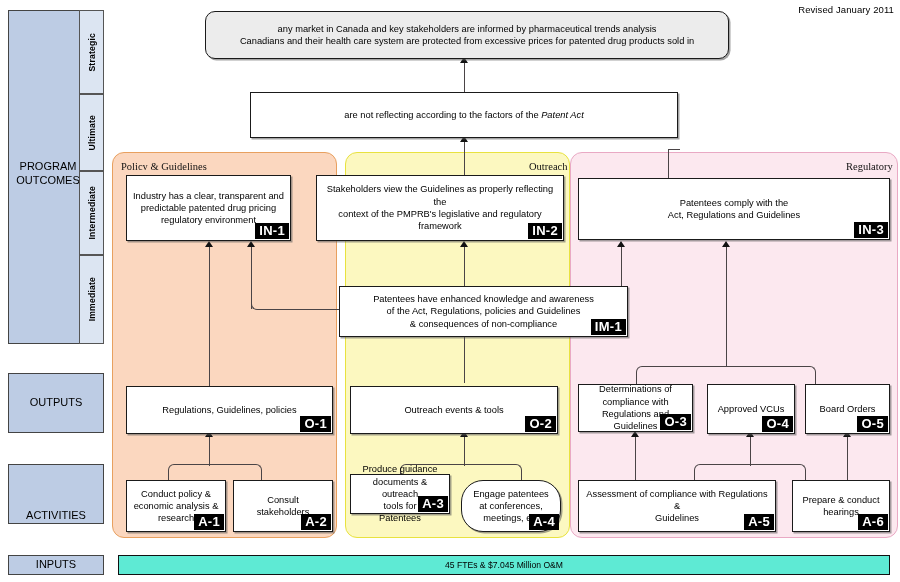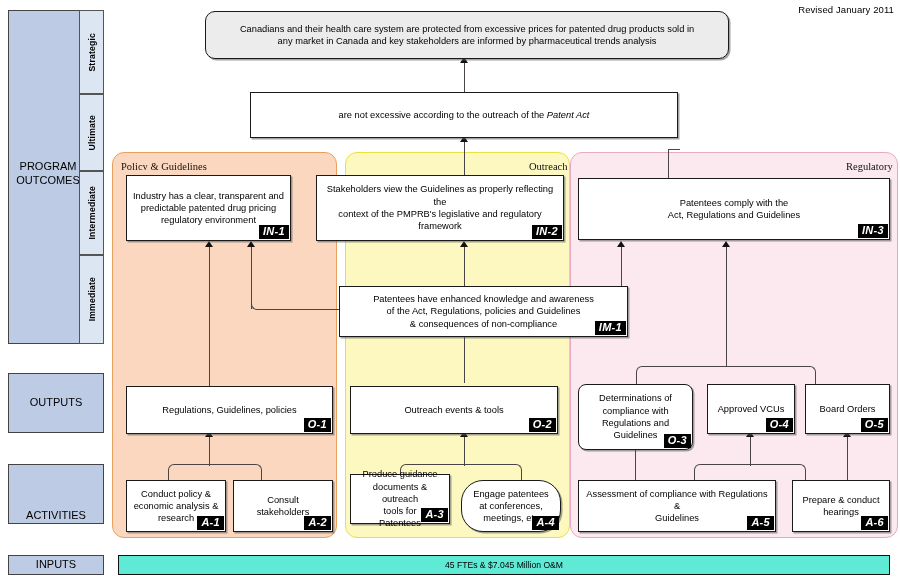--- a/index.html
+++ b/index.html
@@ -24,22 +24,22 @@
   .panel-title{position:absolute;font-family:"Liberation Serif",serif;
      font-size:10.5px;color:#111;white-space:nowrap;}
 
   
   .box{background:#fff;border:1.3px solid #1a1a1a;box-sizing:border-box;
      display:flex;align-items:center;justify-content:center;text-align:center;
      font-size:9.3px;line-height:1.32;padding:3px 6px 3px 6px;
      box-shadow:1.5px 1.5px 0 rgba(90,90,90,.55);}
   .box.rounded{border-radius:10px;background:#ececec;}
   .tag{position:absolute;right:1px;bottom:1px;background:#000;color:#fff;
-     font-size:11px;font-weight:bold;padding:1.2px 4px 1.6px 4px;
-     letter-spacing:.3px;line-height:1;font-style:italic;}
+     font-size:13px;font-weight:bold;padding:1.2px 4px 1.6px 4px;
+     letter-spacing:.3px;line-height:1;}
   .inputs-box{background:#5eead4;border:1.3px solid #111;box-sizing:border-box;
      display:flex;align-items:center;justify-content:center;font-size:8.6px;}
 
   
   .vline{background:#4a4446;width:1.4px;}
   .hline{background:#4a4446;height:1.4px;}
   .arrow{width:0;height:0;border-left:4.2px solid transparent;
      border-right:4.2px solid transparent;border-bottom:6.5px solid #121212;}
   .elbow{border:1.4px solid #4a4446;box-sizing:border-box;}
   em{font-style:italic;}
@@ -138,27 +138,27 @@
 <div class="abs vline" style="left:750px;top:436px;height:30px;"></div>
 <div class="abs arrow" style="left:746px;top:431px;"></div>
 <div class="abs elbow" style="left:694px;top:464px;width:112px;height:16px;border-bottom:none;
             border-top:1.4px solid #4a4446;border-left:1.4px solid #4a4446;border-right:1.4px solid #4a4446;
             border-top-left-radius:6px;border-top-right-radius:6px;"></div>
 
 <div class="abs vline" style="left:847px;top:436px;height:46px;"></div>
 <div class="abs arrow" style="left:843px;top:431px;"></div>
 
 <div class="abs box rounded" style="left:205px;top:11px;width:524px;height:48px;flex-direction:column;">
+  <span>any market in Canada and key stakeholders are informed by pharmaceutical trends analysis</span>
   <span>Canadians and their health care system are protected from excessive prices for patented drug products sold in</span>
-  <span>any market in Canada and key stakeholders are informed by pharmaceutical trends analysis</span>
 </div>
 
 <div class="abs box" style="left:250px;top:92px;width:428px;height:46px;flex-direction:column;">
   <span>
-    <span>are not excessive according to the outreach of the </span><em>Patent Act</em>
+    <span>are not reflecting according to the factors of the </span><em>Patent Act</em>
   </span>
 </div>
 
 <div class="abs box" style="left:126px;top:175px;width:165px;height:66px;flex-direction:column;position:absolute;">
   <span>Industry has a clear, transparent and</span>
   <span>predictable patented drug pricing</span>
   <span>regulatory environment</span>
   <span class="tag">IN-1</span>
 </div>
 
@@ -185,21 +185,21 @@
 <div class="abs box" style="left:126px;top:386px;width:207px;height:48px;">
   <span>Regulations, Guidelines, policies</span>
   <span class="tag">O-1</span>
 </div>
 
 <div class="abs box" style="left:350px;top:386px;width:208px;height:48px;">
   <span>Outreach events &amp; tools</span>
   <span class="tag">O-2</span>
 </div>
 
-<div class="abs box" style="left:578px;top:384px;width:115px;height:66px;flex-direction:column;padding:2px 3px;border-radius:8px;">
+<div class="abs box" style="left:578px;top:384px;width:115px;height:48px;flex-direction:column;padding:2px 3px;">
   <span>Determinations of</span>
   <span>compliance with</span>
   <span>Regulations and Guidelines</span>
   <span class="tag">O-3</span>
 </div>
 
 <div class="abs box" style="left:707px;top:384px;width:88px;height:50px;">
   <span>Approved VCUs</span>
   <span class="tag">O-4</span>
 </div>
@@ -214,21 +214,21 @@
   <span>economic analysis &amp;</span>
   <span>research</span>
   <span class="tag">A-1</span>
 </div>
 
 <div class="abs box" style="left:233px;top:480px;width:100px;height:52px;">
   <span>Consult stakeholders</span>
   <span class="tag">A-2</span>
 </div>
 
-<div class="abs box" style="left:350px;top:474px;width:100px;height:50px;flex-direction:column;padding:2px 3px;">
+<div class="abs box" style="left:350px;top:474px;width:100px;height:40px;flex-direction:column;padding:2px 3px;">
   <span>Produce guidance</span>
   <span>documents &amp; outreach</span>
   <span>tools for</span>
   <span>Patentees</span>
   <span class="tag">A-3</span>
 </div>
 
 <div class="abs box" style="left:461px;top:480px;width:100px;height:52px;flex-direction:column;padding:2px 3px;border-radius:22px;">
   <span>Engage patentees</span>
   <span>at conferences,</span>

